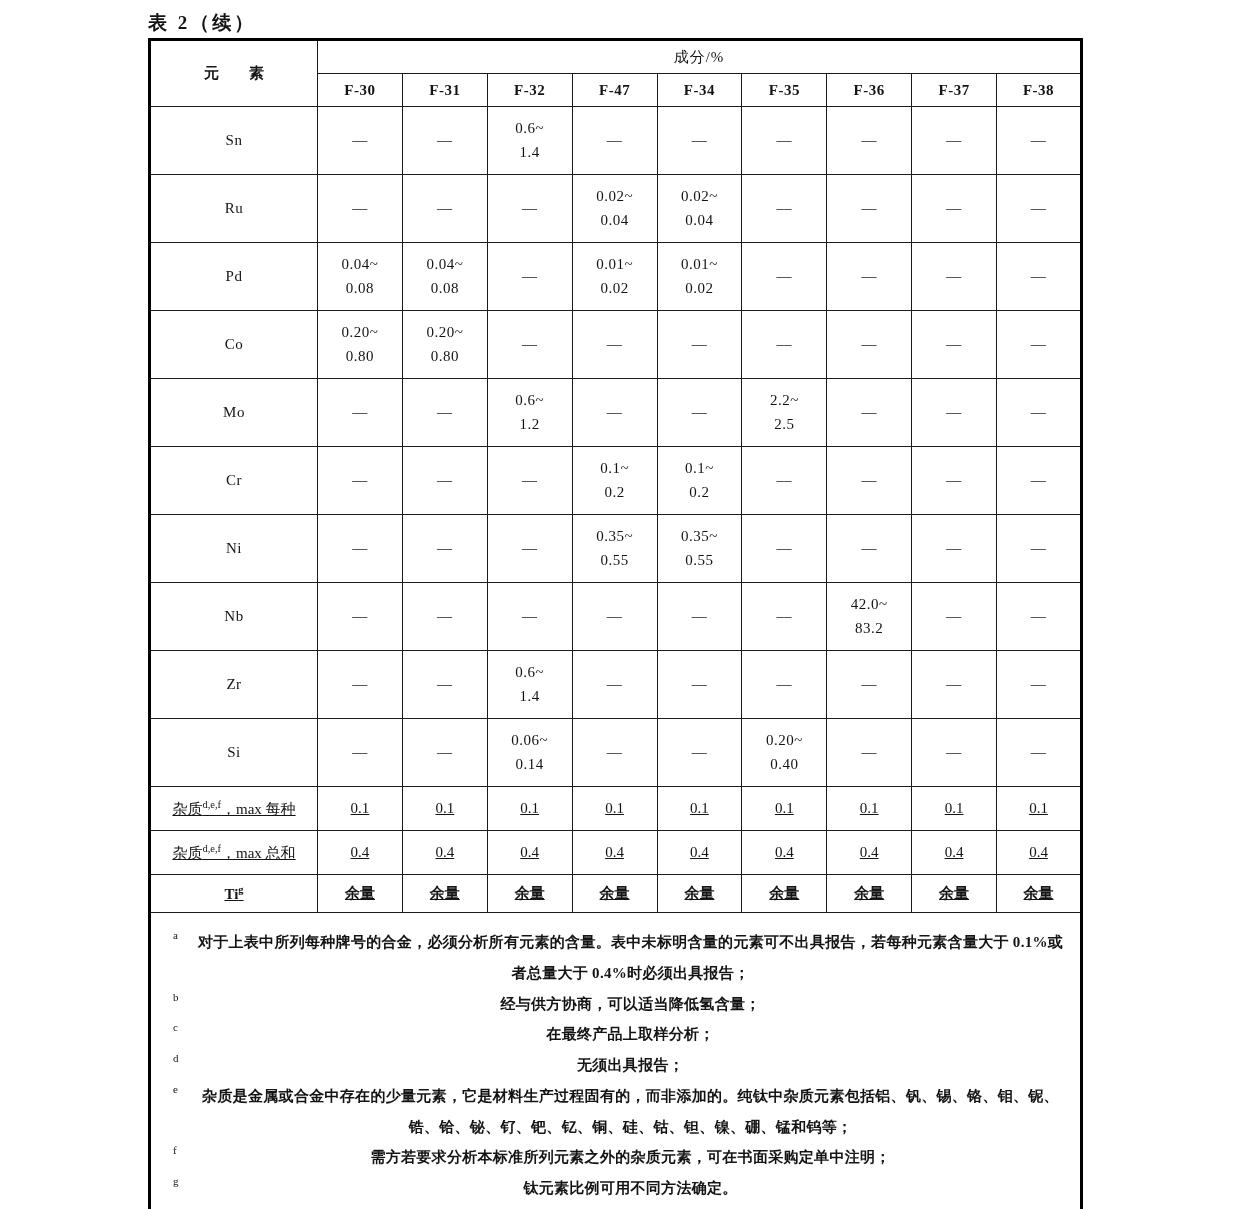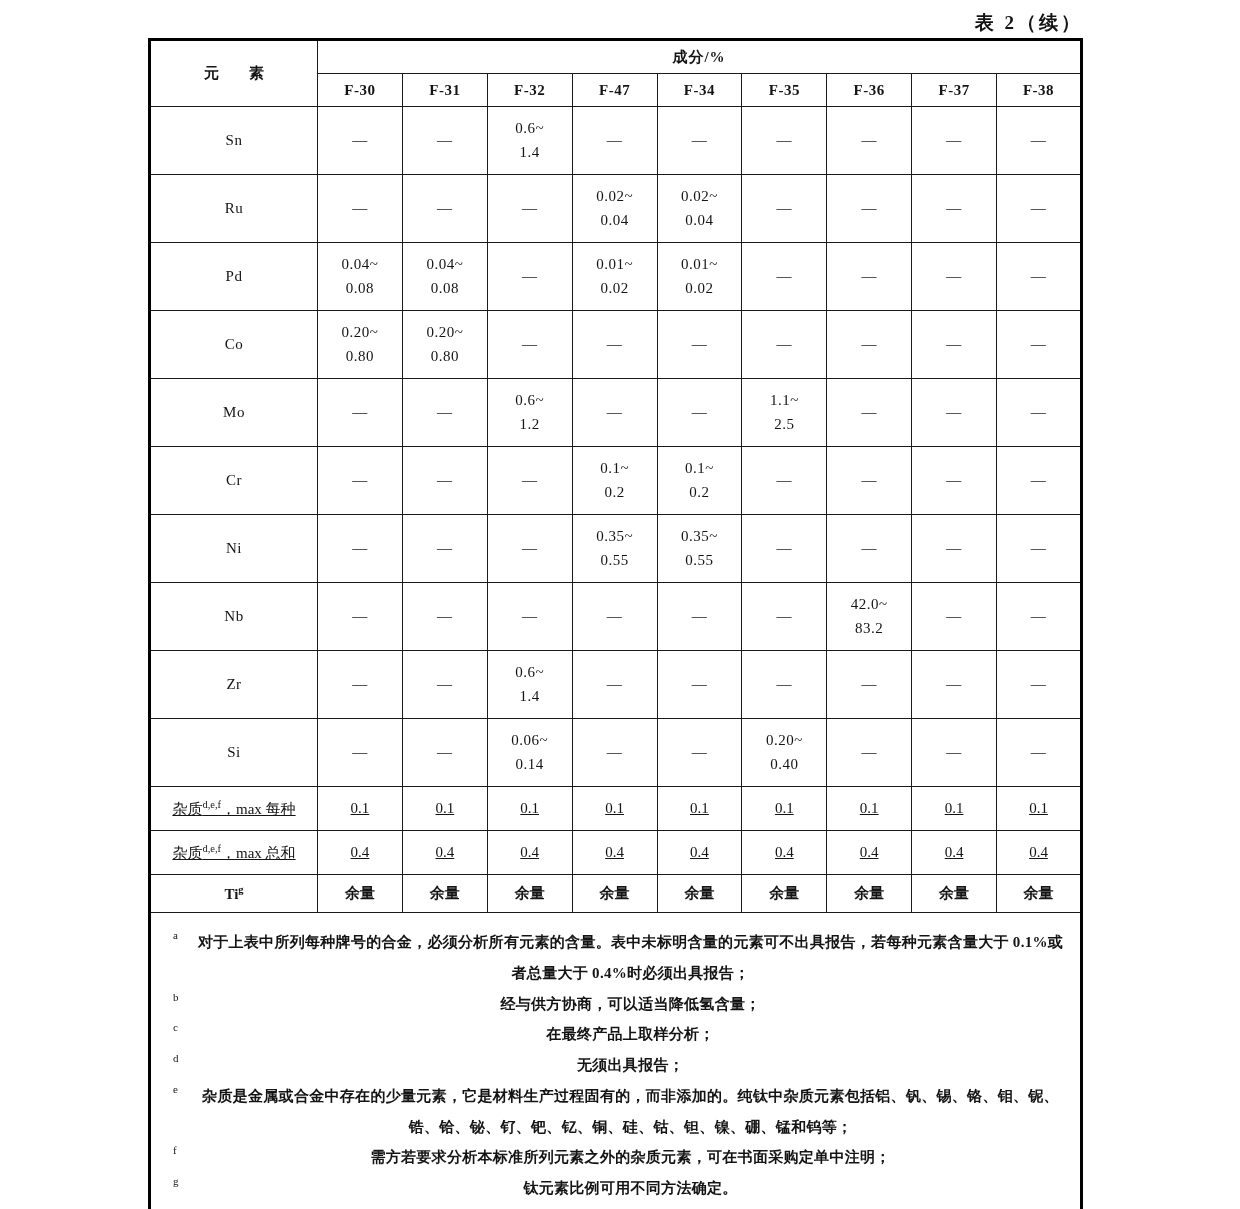--- a/index.html
+++ b/index.html
@@ -6,40 +6,40 @@
   html,body { background:#ffffff; }
   body {
     width:1240px; height:1209px;
     font-family:"Liberation Serif","DejaVu Serif",serif;
     color:#141414;
     position:relative;
     overflow:hidden;
   }
   .doc-title {
     position:absolute; top:10px; left:148px; width:935px;
-    text-align:right;
+    text-align:left;
     font-size:19px; font-weight:bold; letter-spacing:3px;
   }
   table.spec {
     position:absolute; top:38px; left:148px; width:935px;
     border-collapse:collapse; table-layout:fixed;
     border:3px solid #000;
   }
   table.spec th, table.spec td {
     border:1.5px solid #1b1b1b;
     text-align:center; vertical-align:middle;
     font-size:15px;
   }
-  th.comp-header { height:34px; font-size:16px; font-weight:bold; letter-spacing:1px; }
+  th.comp-header { height:34px; font-size:16px; font-weight:normal; letter-spacing:1px; }
   th.element-header { font-size:17px; font-weight:bold; }
   th.grade-th { height:33px; font-size:15px; font-weight:600; letter-spacing:0.5px; }
   td.value-cell { height:68px; white-space:pre-line; line-height:1.55; letter-spacing:0.5px; }
   td.element-cell { font-size:16px; letter-spacing:0.5px;margin-top:28px; }
   tr.impurity-row td { height:44px;text-decoration:underline; }
-  tr.balance-row td { height:38px; font-weight:600; }
+  tr.balance-row td { height:38px; font-weight:600;text-decoration:underline; }
   td.label-cell { font-size:15px; white-space:nowrap; }
   td.label-cell sup, .fn-marker { font-size:10.5px; }
   td.balance-label { font-size:16px; }
   td.footnote-cell {
     vertical-align:top; text-align:left;
     height:286px;
     padding:14px 12px 8px 22px;
   }
   .footnote { display:flex; align-items:flex-start; }
   .fn-marker {
@@ -147,21 +147,21 @@
         <td class="value-cell">—</td>
       </tr>
       <tr>
         <td class="value-cell element-cell">Mo</td>
         <td class="value-cell">—</td>
         <td class="value-cell">—</td>
         <td class="value-cell">0.6~
 1.2</td>
         <td class="value-cell">—</td>
         <td class="value-cell">—</td>
-        <td class="value-cell">1.1~
+        <td class="value-cell">2.2~
 2.5</td>
         <td class="value-cell">—</td>
         <td class="value-cell">—</td>
         <td class="value-cell">—</td>
       </tr>
       <tr>
         <td class="value-cell element-cell">Cr</td>
         <td class="value-cell">—</td>
         <td class="value-cell">—</td>
         <td class="value-cell">—</td>

